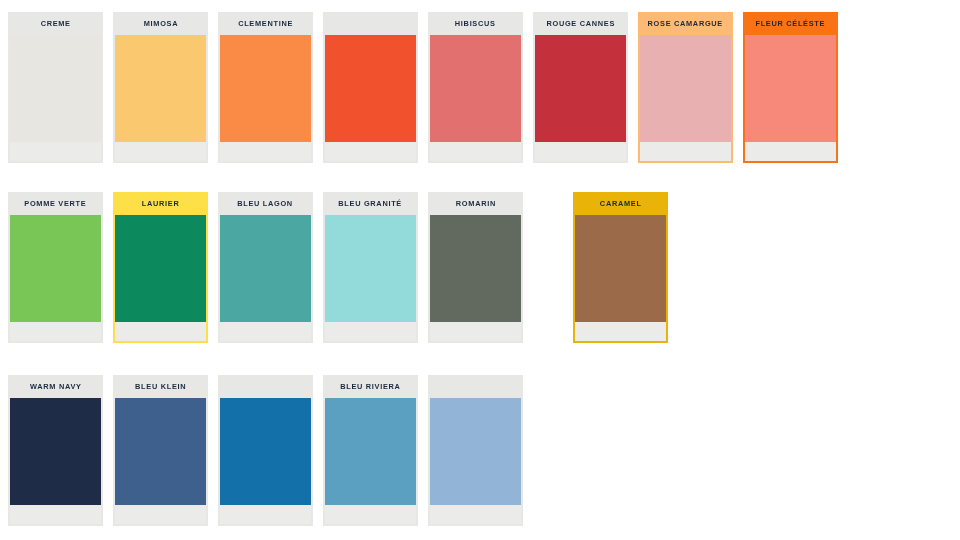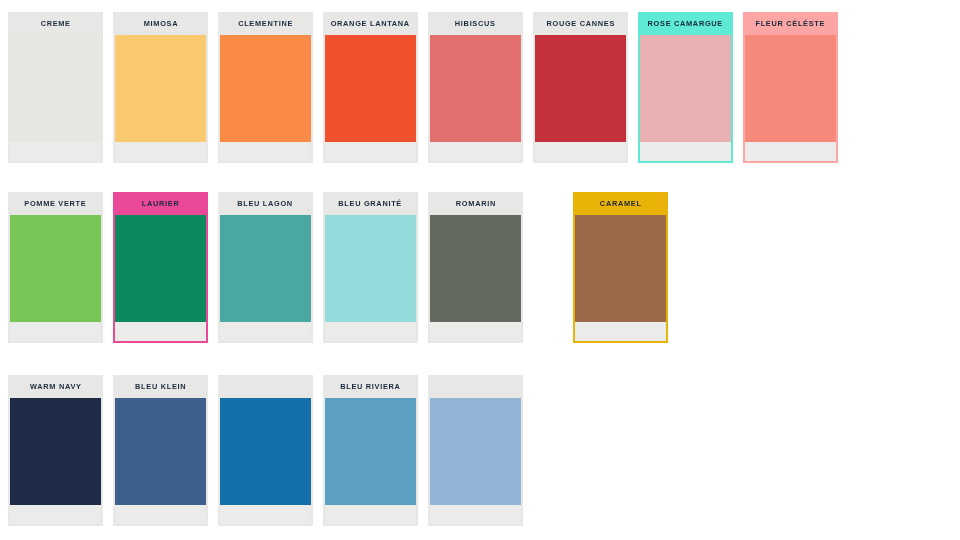--- a/index.html
+++ b/index.html
@@ -104,64 +104,61 @@
         <div class="swatch-footer" style="background: rgb(235, 235, 233);"></div>
       </div>
       <div class="swatch-card" style="background: rgb(231, 231, 229);">
         <div class="swatch-header">
           <span class="swatch-label" style="color: rgb(27, 42, 62);">CLEMENTINE</span>
         </div>
         <div class="swatch-color" style="background: rgb(249, 139, 70);"></div>
         <div class="swatch-footer" style="background: rgb(235, 235, 233);"></div>
       </div>
       <div class="swatch-card" style="background: rgb(231, 231, 229);">
-        <div class="swatch-header">
-          <span class="swatch-label" style="color: rgb(27, 42, 62);">ORANGE LANTANA</span>
-        </div>
         <div class="swatch-color" style="background: rgb(241, 81, 44);"></div>
         <div class="swatch-footer" style="background: rgb(235, 235, 233);"></div>
       </div>
       <div class="swatch-card" style="background: rgb(231, 231, 229);">
         <div class="swatch-header">
           <span class="swatch-label" style="color: rgb(27, 42, 62);">HIBISCUS</span>
         </div>
         <div class="swatch-color" style="background: rgb(226, 112, 110);"></div>
         <div class="swatch-footer" style="background: rgb(235, 235, 233);"></div>
       </div>
       <div class="swatch-card" style="background: rgb(231, 231, 229);">
         <div class="swatch-header">
           <span class="swatch-label" style="color: rgb(27, 42, 62);">ROUGE CANNES</span>
         </div>
         <div class="swatch-color" style="background: rgb(196, 48, 59);"></div>
         <div class="swatch-footer" style="background: rgb(235, 235, 233);"></div>
       </div>
-      <div class="swatch-card" style="background: #5eead4;">
+      <div class="swatch-card" style="background: #fdba74;">
         <div class="swatch-header">
           <span class="swatch-label" style="color: rgb(27, 42, 62);">ROSE CAMARGUE</span>
         </div>
         <div class="swatch-color" style="background: rgb(233, 176, 178);"></div>
         <div class="swatch-footer" style="background: rgb(235, 235, 233);"></div>
       </div>
-      <div class="swatch-card" style="background: #fca5a5;">
+      <div class="swatch-card" style="background: #f97316;">
         <div class="swatch-header">
           <span class="swatch-label" style="color: rgb(27, 42, 62);">FLEUR CÉLÉSTE</span>
         </div>
         <div class="swatch-color" style="background: rgb(246, 137, 122);"></div>
         <div class="swatch-footer" style="background: rgb(235, 235, 233);"></div>
       </div>
     </div>
   <div class="swatch-row" id="swatch-row-2">
       <div class="swatch-card" style="background: rgb(231, 231, 229);">
         <div class="swatch-header">
           <span class="swatch-label" style="color: rgb(27, 42, 62);">POMME VERTE</span>
         </div>
         <div class="swatch-color" style="background: rgb(121, 198, 87);"></div>
         <div class="swatch-footer" style="background: rgb(235, 235, 233);"></div>
       </div>
-      <div class="swatch-card" style="background: #ec4899;">
+      <div class="swatch-card" style="background: #fde047;">
         <div class="swatch-header">
           <span class="swatch-label" style="color: rgb(27, 42, 62);">LAURIER</span>
         </div>
         <div class="swatch-color" style="background: rgb(12, 138, 93);"></div>
         <div class="swatch-footer" style="background: rgb(235, 235, 233);"></div>
       </div>
       <div class="swatch-card" style="background: rgb(231, 231, 229);">
         <div class="swatch-header">
           <span class="swatch-label" style="color: rgb(27, 42, 62);">BLEU LAGON</span>
         </div>

